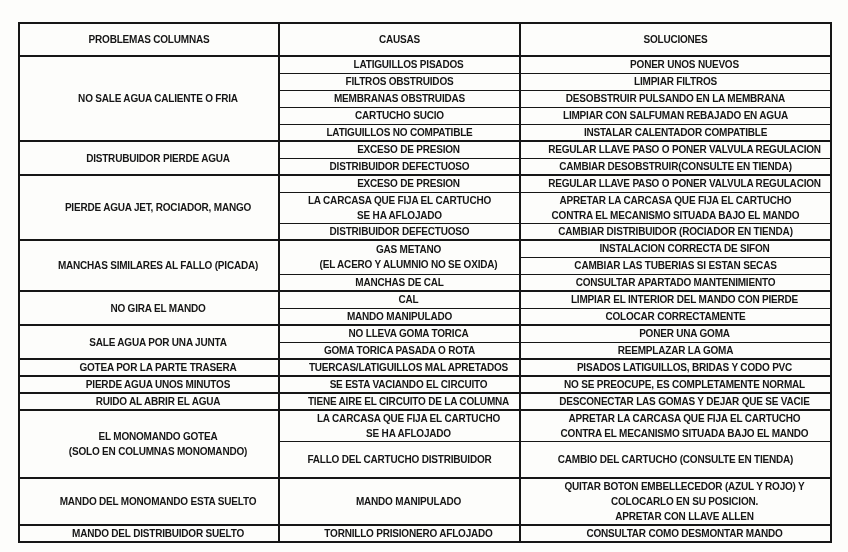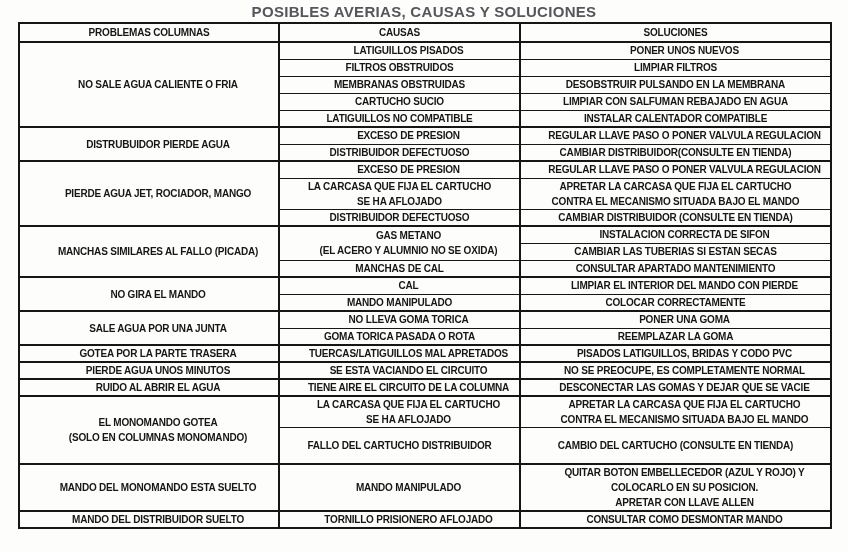--- a/index.html
+++ b/index.html
@@ -47,31 +47,30 @@
     font-weight: bold;
     color: #161616;
     text-align: center;
     vertical-align: middle;
     padding: 0 2px;
     line-height: 15px;
     letter-spacing: -0.2px;
     white-space: nowrap;
     overflow: hidden;
   }
-  thead tr { height: 19px; }
+  thead tr { height: 33px; }
   thead th { border-bottom-width: 2px; }
   tbody tr { height: 17px; }
   tbody tr.tall { height: 36px; }
   tbody tr.group-start td { border-top-width: 2px; padding-left: 20px; }
 </style>
 </head>
 <body>
 
 <div class="page">
-  <h1 class="page-title">POSIBLES AVERIAS, CAUSAS Y SOLUCIONES</h1>
 
   <table class="trouble">
     <colgroup>
       <col class="c1">
         <col class="c2">
         <col class="c3">
     </colgroup>
     <thead>
       <tr>
         <th>PROBLEMAS COLUMNAS</th>
@@ -101,34 +100,34 @@
           <td rowspan="1">LATIGUILLOS NO COMPATIBLE</td>
           <td>INSTALAR CALENTADOR COMPATIBLE</td>
         </tr>
         <tr class="group-start">
           <td rowspan="2">DISTRUBUIDOR PIERDE AGUA</td>
           <td rowspan="1">EXCESO DE PRESION</td>
           <td>REGULAR LLAVE PASO O PONER VALVULA REGULACION</td>
         </tr>
         <tr>
           <td rowspan="1">DISTRIBUIDOR DEFECTUOSO</td>
-          <td>CAMBIAR DISTRIBUIDOR(CONSULTE EN TIENDA)</td>
+          <td>CAMBIAR DESOBSTRUIR(CONSULTE EN TIENDA)</td>
         </tr>
         <tr class="group-start">
           <td rowspan="3">PIERDE AGUA JET, ROCIADOR, MANGO</td>
           <td rowspan="1">EXCESO DE PRESION</td>
           <td>REGULAR LLAVE PASO O PONER VALVULA REGULACION</td>
         </tr>
         <tr>
           <td rowspan="1">LA CARCASA QUE FIJA EL CARTUCHO<br>SE HA AFLOJADO</td>
           <td>APRETAR LA CARCASA QUE FIJA EL CARTUCHO<br>CONTRA EL MECANISMO SITUADA BAJO EL MANDO</td>
         </tr>
         <tr>
           <td rowspan="1">DISTRIBUIDOR DEFECTUOSO</td>
-          <td>CAMBIAR DISTRIBUIDOR (CONSULTE EN TIENDA)</td>
+          <td>CAMBIAR DISTRIBUIDOR (ROCIADOR EN TIENDA)</td>
         </tr>
         <tr class="group-start">
           <td rowspan="3">MANCHAS SIMILARES AL FALLO (PICADA)</td>
           <td rowspan="2">GAS METANO<br>(EL ACERO Y ALUMNIO NO SE OXIDA)</td>
           <td>INSTALACION CORRECTA DE SIFON</td>
         </tr>
         <tr>
           <td>CAMBIAR LAS TUBERIAS SI ESTAN SECAS</td>
         </tr>
         <tr>

